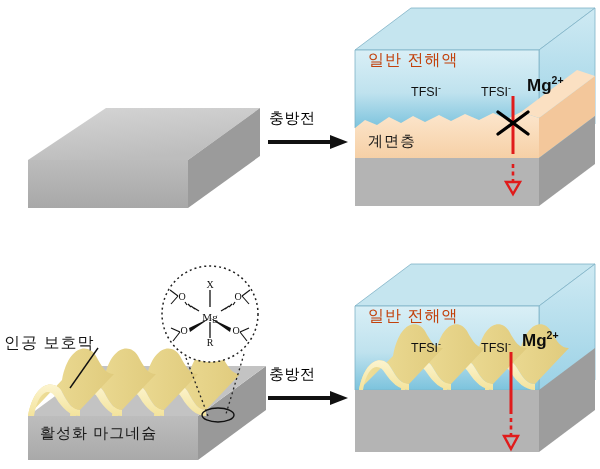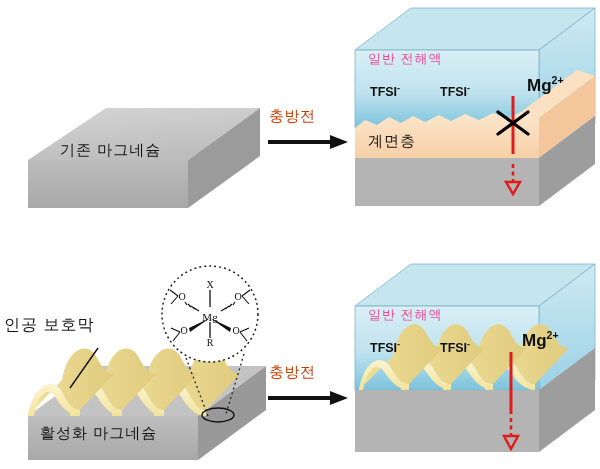--- a/index.html
+++ b/index.html
@@ -5,23 +5,23 @@
   html,body{margin:0;padding:0;background:#ffffff;}
   body{width:600px;height:469px;position:relative;overflow:hidden;
        font-family:"Liberation Sans","DejaVu Sans",sans-serif;color:#111;}
   .stage{position:absolute;inset:0;}
   .abs{position:absolute;}
   svg{display:block;overflow:visible;}
   .lbl{position:absolute;white-space:nowrap;line-height:1;}
 
   
   .t-slab{font-size:15px;letter-spacing:1px;color:#151515;}
-  .t-arrow{font-size:15px;letter-spacing:0.5px;color:#c2410c;font-family:Liberation Mono, monospace;}
-  .t-elyte{font-size:13px;letter-spacing:1px;color:#ec4899;}
-  .t-tfsi{font-size:12.5px;font-weight:bold;color:#101010;}
+  .t-arrow{font-size:15px;letter-spacing:0.5px;color:#000000;}
+  .t-elyte{font-size:16px;letter-spacing:1px;color:#c2410c;}
+  .t-tfsi{font-size:12.5px;font-weight:normal;color:#101010;margin-left:41px;}
   .t-tfsi sup{font-size:9px;vertical-align:super;}
   .t-mg{font-size:17px;font-weight:bold;color:#0d0d0d;margin-left:27px;}
   .t-mg sup{font-size:10.5px;vertical-align:super;}
   .t-iface{font-size:15px;letter-spacing:1px;color:#151515;}
   .t-prot{font-size:16px;letter-spacing:1px;color:#141414;}
   .t-mol{font-size:10px;font-family:"Liberation Serif","DejaVu Serif",serif;fill:#111;}
   .t-mol-c{font-size:11px;font-family:"Liberation Serif","DejaVu Serif",serif;fill:#111;}
 </style>
 </head>
 <body>
@@ -38,21 +38,20 @@
         <linearGradient id="gFrontGray" x1="0" y1="0" x2="0" y2="1">
           <stop offset="0" stop-color="#bcbcbc"></stop>
             <stop offset="1" stop-color="#a8a8a8"></stop>
         </linearGradient>
       </defs>
       <polygon points="0,56 78,4 232,4 160,56" fill="url(#gTopGray)"></polygon>
       <polygon points="160,56 232,4 232,52 160,104" fill="#9b9b9b"></polygon>
       <polygon points="0,56 160,56 160,104 0,104" fill="url(#gFrontGray)"></polygon>
     </svg>
   </div>
-  <div class="lbl t-slab" style="left:60px;top:142px;">기존 마그네슘</div>
 
   <div class="lbl t-arrow" style="left:269px;top:110px;">충방전</div>
   <div class="abs" style="left:268px;top:134px;">
     <svg width="80" height="16" viewBox="0 0 80 16">
       <line x1="0" y1="8" x2="64" y2="8" stroke="#111" stroke-width="4"></line>
       <polygon points="62,1 80,8 62,15" fill="#111"></polygon>
     </svg>
   </div>
 
   <div class="abs" style="left:355px;top:6px;">
@@ -146,21 +145,21 @@
         <path d="M42,56 C48,22 68,18 76,32 C82,43 86,50 94,50 L128,14 C120,14 116,7 110,-4 C102,-18 82,-14 76,20 Z" fill="url(#gYSide)"></path>
         <path d="M42,56 C48,22 68,18 76,32 C82,43 86,50 94,50 L94,56 C84,56 76,48 70,38 C64,27 52,30 48,56 Z" fill="url(#gYTop)"></path>
 
         <path d="M0,56 C6,22 26,18 34,32 C40,43 44,50 52,50 L86,14 C78,14 74,7 68,-4 C60,-18 40,-14 34,20 Z" fill="url(#gYSide)"></path>
         <path d="M0,56 C6,22 26,18 34,32 C40,43 44,50 52,50 L52,56 C42,56 34,48 28,38 C22,27 10,30 6,56 Z" fill="url(#gYTop)"></path>
       </g>
     </svg>
   </div>
   <div class="lbl t-slab" style="left:40px;top:425px;">활성화 마그네슘</div>
 
-  <div class="lbl t-prot" style="left:4px;top:317px;">인공 보호막</div>
+  <div class="lbl t-prot" style="left:4px;top:335px;">인공 보호막</div>
   <div class="abs" style="left:60px;top:348px;">
     <svg width="44" height="42" viewBox="0 0 44 42">
       <line x1="38" y1="0" x2="10" y2="40" stroke="#111" stroke-width="1.4"></line>
     </svg>
   </div>
 
   <div class="abs" style="left:140px;top:262px;">
     <svg width="130" height="160" viewBox="0 0 130 160">
 
       <line x1="46" y1="96" x2="68" y2="154" stroke="#222" stroke-width="1.3" stroke-dasharray="2,3"></line>

